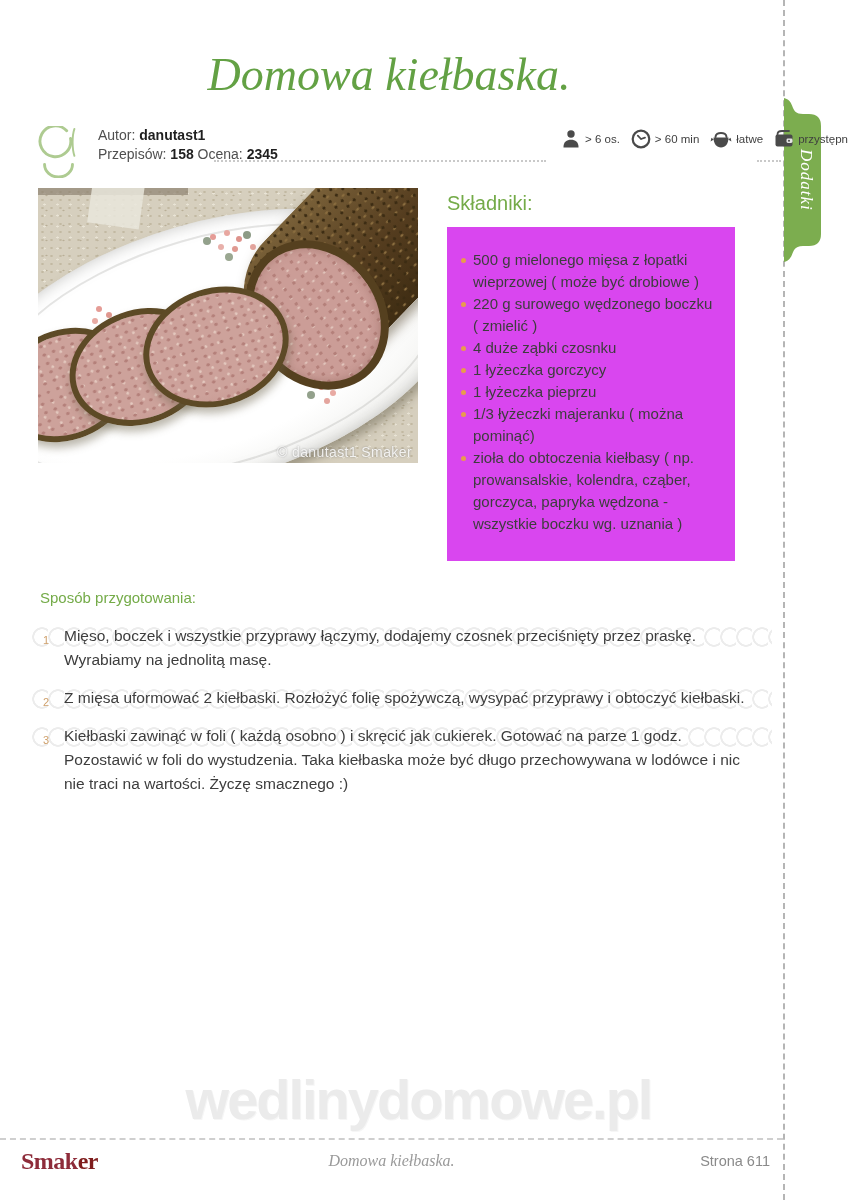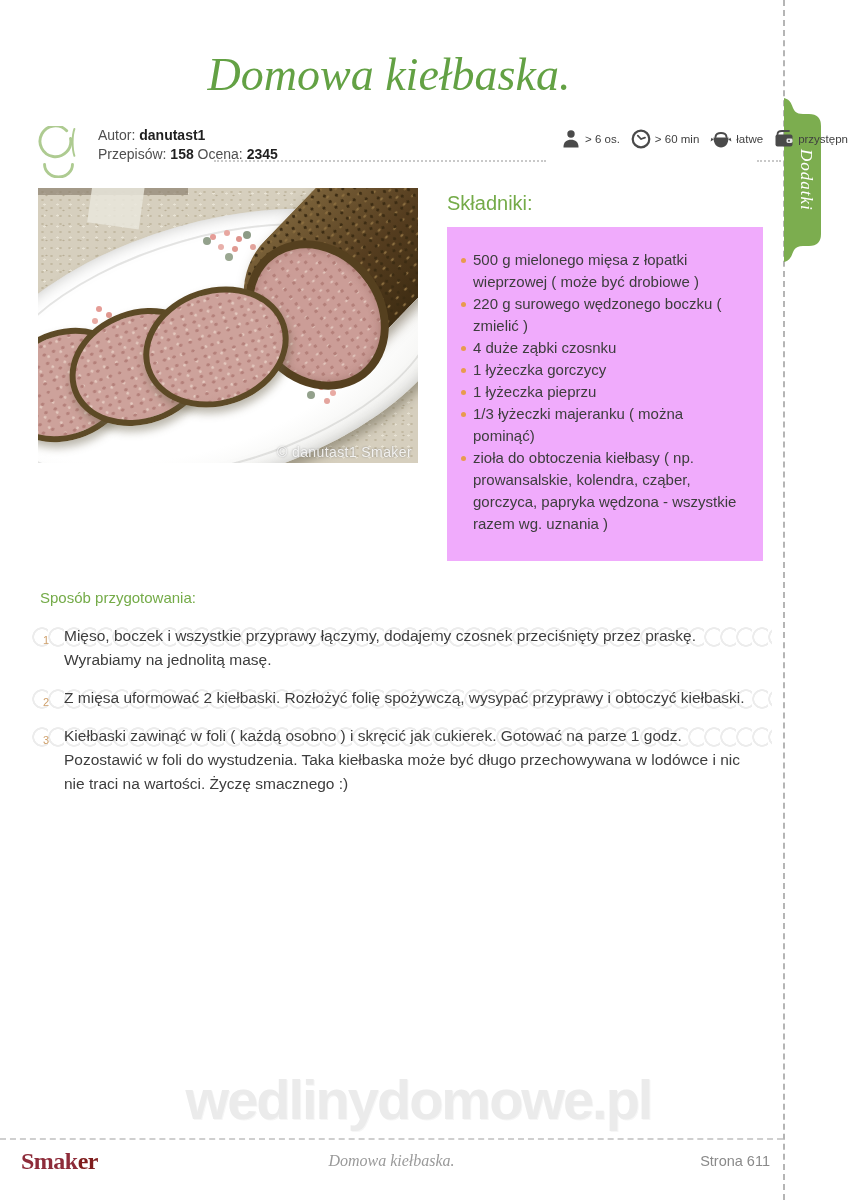--- a/index.html
+++ b/index.html
@@ -81,22 +81,22 @@
       radial-gradient(ellipse at 45% 45%,#cda29b 60%,#c2938c);
     background-size:10px 9px,13px 11px,100% 100%;
     box-shadow:0 6px 8px rgba(105,95,70,.45);}
   .slice-1{left:-42px;top:142px;width:126px;height:98px;transform:rotate(-22deg);z-index:3;}
   .slice-2{left:30px;top:122px;width:132px;height:102px;transform:rotate(-20deg);z-index:4;}
   .slice-3{left:104px;top:100px;width:136px;height:106px;transform:rotate(-18deg);z-index:5;}
   .photo-credit{position:absolute;right:6px;bottom:3px;z-index:8;font-size:14px;color:rgba(255,255,255,.85);
     text-shadow:0 0 2px rgba(110,110,110,.7);letter-spacing:.4px;}
   
   .ing-heading{position:absolute;left:447px;top:192px;font-size:20px;color:#74ab48;}
-  .ing-box{position:absolute;left:447px;top:227px;width:316px;box-sizing:border-box;
-    background:#f0abfc;padding:22px 15px 26px 13px;}
+  .ing-box{position:absolute;left:447px;top:227px;width:288px;box-sizing:border-box;
+    background:#d946ef;padding:22px 15px 26px 13px;}
   .ing-box ul{margin:0;padding:0;list-style:none;}
   .ing-box li{position:relative;padding-left:13px;font-size:15px;line-height:22px;color:#3d3d3d;}
   .ing-box li::before{content:"";position:absolute;left:1px;top:9px;width:5px;height:5px;border-radius:50%;background:#e89b4d;}
   
   .prep-heading{position:absolute;left:40px;top:589px;font-size:15px;color:#74ab48;}
   .steps{position:absolute;left:40px;top:624px;width:716px;}
   .step{position:relative;margin-bottom:14px;padding-left:24px;font-size:15.5px;line-height:24px;color:#3d3d3d;}
   .step .chain{position:absolute;left:-8px;right:-16px;top:2px;height:22px;z-index:0;
     background-image:radial-gradient(circle at 10px 11px,transparent 7.5px,#ececec 8px,#ececec 9.5px,transparent 10px);
     background-size:16px 22px;background-repeat:repeat-x;}
@@ -205,21 +205,21 @@
 
 <div class="ing-heading">Składniki:</div>
 <div class="ing-box">
   <ul>
     <li>500 g mielonego mięsa z łopatki wieprzowej ( może być drobiowe )</li>
     <li>220 g surowego wędzonego boczku ( zmielić )</li>
     <li>4 duże ząbki czosnku</li>
     <li>1 łyżeczka gorczycy</li>
     <li>1 łyżeczka pieprzu</li>
     <li>1/3 łyżeczki majeranku ( można pominąć)</li>
-    <li>zioła do obtoczenia kiełbasy ( np. prowansalskie, kolendra, cząber, gorczyca, papryka wędzona - wszystkie razem wg. uznania )</li>
+    <li>zioła do obtoczenia kiełbasy ( np. prowansalskie, kolendra, cząber, gorczyca, papryka wędzona - wszystkie boczku wg. uznania )</li>
   </ul>
 </div>
 
 <div class="prep-heading">Sposób przygotowania:</div>
 <div class="steps">
   <div class="step">
     <div class="chain"></div>
     <span class="step-num">1</span>
     <span class="step-text">Mięso, boczek i wszystkie przyprawy łączymy, dodajemy czosnek przeciśnięty przez praskę. Wyrabiamy na jednolitą masę.</span>
   </div>

